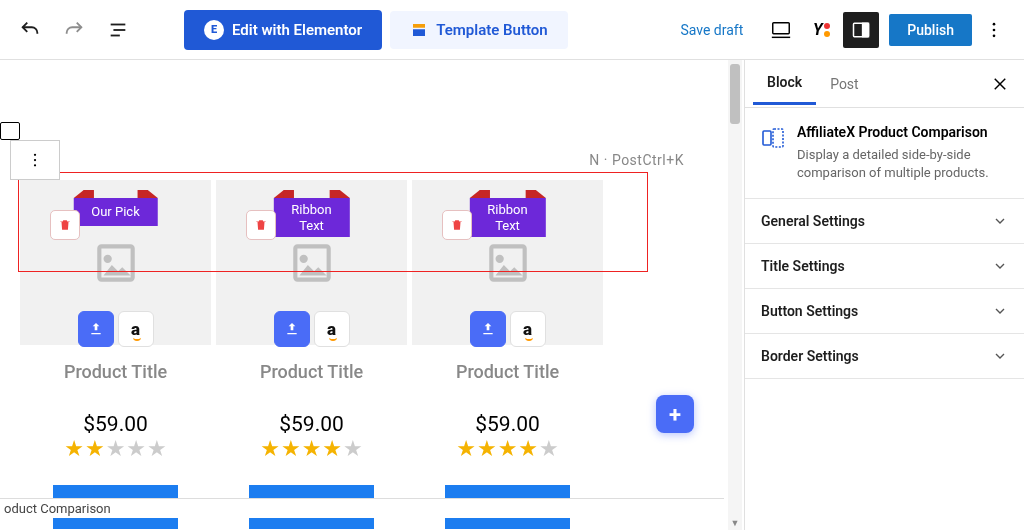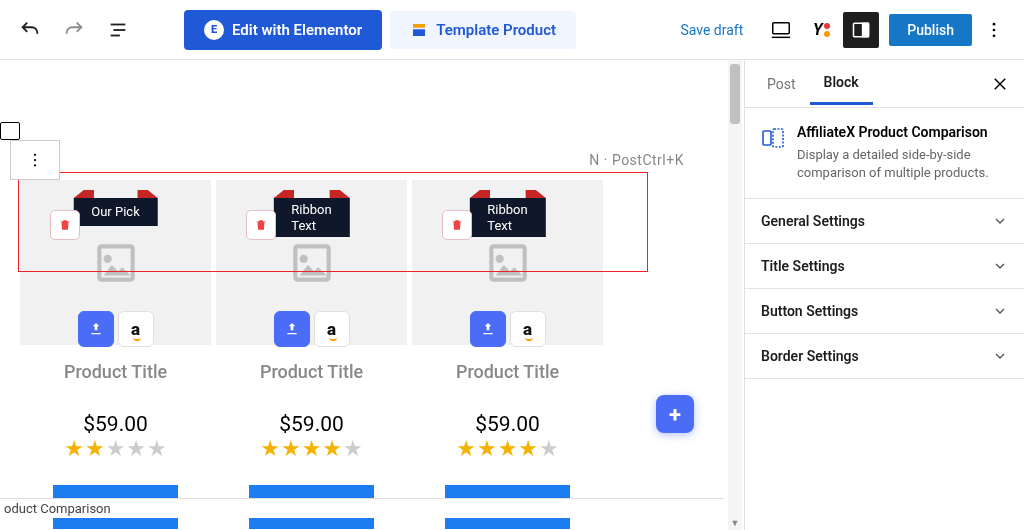--- a/index.html
+++ b/index.html
@@ -33,21 +33,21 @@
   
   .canvas { position:absolute; left:0; right:20px; top:0; bottom:0; overflow:hidden; }
   .block-toolbar { position:absolute; left:10px; top:80px; width:50px; height:40px; border:1px solid #ccc; background:#fff; display:flex; align-items:center; justify-content:center; z-index:5;}
   .block-toolbar-handle { position:absolute; left:0px; top:62px; width:20px; height:18px; border:1px solid #000; border-radius:2px; background:#fff; z-index:5;}
   .shortcut-hint { position:absolute; right:40px; top:92px; font-size:14px; color:#888; letter-spacing:0.5px;}
   
   .selection-box { position:absolute; left:18px; top:112px; width:630px; height:100px; border:1px solid #e22; z-index:3; pointer-events:none;}
   
   .products { position:absolute; left:20px; top:120px; display:flex; gap:4px; }
   .card { width:192px; position:relative; background:#fff; border-right:1px solid transparent;}
-  .ribbon { position:absolute; left:50%; transform:translateX(-50%); top:18px; background:#0f172a; color:#fff; font-size:13px; padding:6px 18px; line-height:1.2; z-index:4;}
+  .ribbon { position:absolute; left:50%; transform:translateX(-50%); top:18px; background:#6d28d9; color:#fff; font-size:13px; padding:6px 18px; text-align:center; line-height:1.2; z-index:4;}
   .ribbon:before, .ribbon:after { content:""; position:absolute; top:-8px; width:0; height:0; border-bottom:8px solid #c62626; }
   .ribbon:before { left:0; border-left:10px solid transparent; border-right:10px solid #c62626;}
   .ribbon:after { right:0; border-right:10px solid transparent; border-left:10px solid #c62626;}
   .ribbon.tall{ padding:4px 18px; }
   .del-btn { position:absolute; left:30px; top:30px; width:30px; height:30px; background:#fff; border:1px solid #e6c0c0; border-radius:5px; display:flex; align-items:center; justify-content:center; z-index:6; cursor:pointer;}
   .del-btn svg{ width:14px; height:14px; }
   .img-area { height:165px; background:#f1f1f1; display:flex; align-items:center; justify-content:center; position:relative;}
   .img-placeholder { color:#c0c0c0; }
   .upload-group { position:absolute; bottom:-2px; left:50%; transform:translateX(-50%); display:flex; gap:4px;}
   .mini-btn { width:36px; height:36px; border-radius:6px; display:flex; align-items:center; justify-content:center; background:#fff; border:1px solid #e0e0e0; cursor:pointer;}
@@ -108,21 +108,21 @@
   </div>
   <button class="elementor-btn">
     <span class="e-icon">E</span>
     <span>Edit with Elementor</span>
   </button>
   <button class="template-btn">
     <svg width="18" height="18" viewBox="0 0 24 24">
         <path fill="#f59e0b" d="M4 4h16v5H4z"></path>
         <path fill="#2059d6" d="M4 11h16v9H4z"></path>
       </svg>
-    <span>Template Product</span>
+    <span>Template Button</span>
   </button>
   <div class="spacer"></div>
   <a class="save-draft">Save draft</a>
   <div class="tb-right-group">
     <div class="tb-icon">
       <svg width="22" height="22" viewBox="0 0 24 24" fill="none" stroke="currentColor" stroke-width="1.6">
           <rect x="3" y="4" width="18" height="12" rx="1"></rect>
           <line x1="2" y1="20" x2="22" y2="20"></line>
         </svg>
     </div>
@@ -294,22 +294,22 @@
         </div>
       </div>
 
       <div class="add-block">+</div>
       <div class="footer-crumb">oduct Comparison</div>
     </div>
   </div>
 
   <div class="sidebar">
     <div class="sb-tabs">
+      <div class="sb-tab active">Block</div>
       <div class="sb-tab">Post</div>
-      <div class="sb-tab active">Block</div>
       <div class="sb-close">
         <svg width="18" height="18" viewBox="0 0 24 24" fill="none" stroke="currentColor" stroke-width="2">
             <line x1="5" y1="5" x2="19" y2="19"></line>
             <line x1="19" y1="5" x2="5" y2="19"></line>
           </svg>
       </div>
     </div>
     <div class="block-info">
       <svg class="block-icon" width="24" height="24" viewBox="0 0 24 24" fill="none" stroke="currentColor" stroke-width="1.6">
           <rect x="2" y="5" width="8" height="14" rx="1"></rect>

